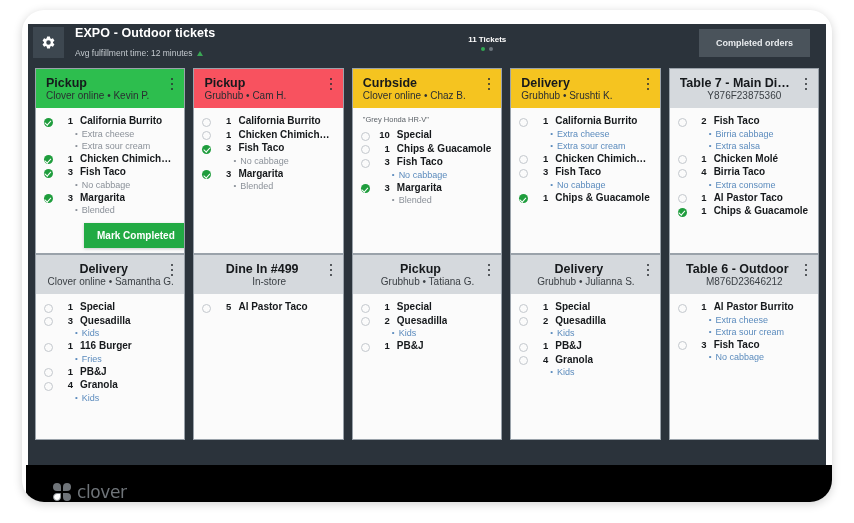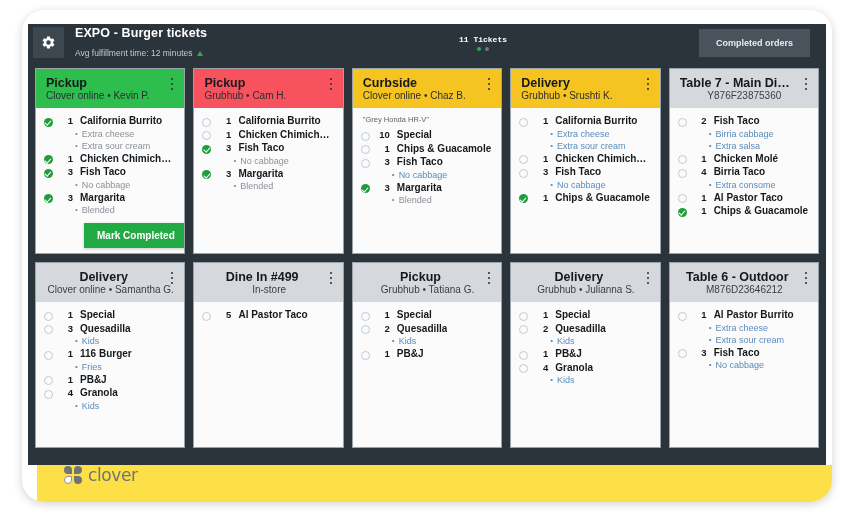--- a/index.html
+++ b/index.html
@@ -68,21 +68,20 @@
     border-bottom: 5px solid #3aa655;
     display: inline-block;
   }
   .ticketcount-wrap {
     flex: 1 1 auto;
     display: flex;
     flex-direction: column;
     align-items: center;
     justify-content: center;
     margin-left: 60px;
-    font-family: Liberation Mono, monospace;
   }
   .ticketcount {
     color: #ffffff;
     font-size: 8px;
     font-weight: bold;
   }
   .dots { display: flex; gap: 4px; margin-top: 3px; }
   .dot { width: 4px; height: 4px; border-radius: 50%; }
   .dot.on { background: #33a852; }
   .dot.off { background: #6d767e; }
@@ -100,21 +99,20 @@
 
   
   .board {
     position: absolute;
     left: 6px; top: 51px;
     width: 798px; height: 404px;
     background: #2b333b;
     padding: 7px 7px 7px 7px;
     display: flex;
     flex-direction: column;
-    gap: 8px;
   }
   .row {
     display: flex;
     gap: 8px;
     height: 186px;
   }
   .ticket {
     flex: 1 1 0;
     background: #ffffff;
     border: 1.5px solid #9aa2aa;
@@ -245,25 +243,25 @@
     font-weight: bold;
     padding: 7px 13px;
     cursor: pointer;
     white-space: nowrap;
     box-shadow: 0 1px 3px rgba(0,0,0,0.2);
   }
 
   
   .footer {
     position: absolute;
-    left: 15px; bottom: 0;
+    left: 4px; bottom: 0;
     width: 810px; height: 37px;
-    background: #fde047;
-    display: flex;
-    align-items: flex-start;
+    background: #000000;
+    display: flex;
+    align-items: flex-end;
     padding-left: 27px;
   }
   .logo-wrap { display: flex; align-items: center; gap: 6px; }
   .logo-mark {
     width: 18px; height: 18px;
     position: relative;
   }
   .logo-mark span {
     position: absolute;
     width: 8px; height: 8px;
@@ -286,21 +284,21 @@
 <div id="root">
   <div class="device">
 
     <div class="topbar">
       <div class="gear-btn">
         <svg viewBox="0 0 24 24">
           <path fill="#ffffff" d="M19.14 12.94a7.07 7.07 0 0 0 0-1.88l2.03-1.58a.5.5 0 0 0 .12-.64l-1.92-3.32a.5.5 0 0 0-.6-.22l-2.39.96a7.1 7.1 0 0 0-1.62-.94l-.36-2.54a.5.5 0 0 0-.5-.42h-3.84a.5.5 0 0 0-.5.42l-.36 2.54c-.58.24-1.12.56-1.62.94l-2.39-.96a.5.5 0 0 0-.6.22L2.67 8.84a.5.5 0 0 0 .12.64l2.03 1.58a7.07 7.07 0 0 0 0 1.88l-2.03 1.58a.5.5 0 0 0-.12.64l1.92 3.32c.12.21.37.3.6.22l2.39-.96c.5.38 1.04.7 1.62.94l.36 2.54c.04.24.25.42.5.42h3.84c.25 0 .46-.18.5-.42l.36-2.54c.58-.24 1.12-.56 1.62-.94l2.39.96c.23.08.48-.1.6-.22l1.92-3.32a.5.5 0 0 0-.12-.64l-2.03-1.58zM12 15.6A3.6 3.6 0 1 1 12 8.4a3.6 3.6 0 0 1 0 7.2z"></path>
         </svg>
       </div>
       <div class="title-wrap">
-        <div class="app-title">EXPO - Burger tickets</div>
+        <div class="app-title">EXPO - Outdoor tickets</div>
         <div class="app-sub">
           <span>Avg fulfillment time: 12 minutes</span>
           <span class="up-arrow"></span>
         </div>
       </div>
       <div class="ticketcount-wrap">
         <div class="ticketcount">11 Tickets</div>
         <div class="dots">
           <span class="dot on"></span>
           <span class="dot off"></span>

